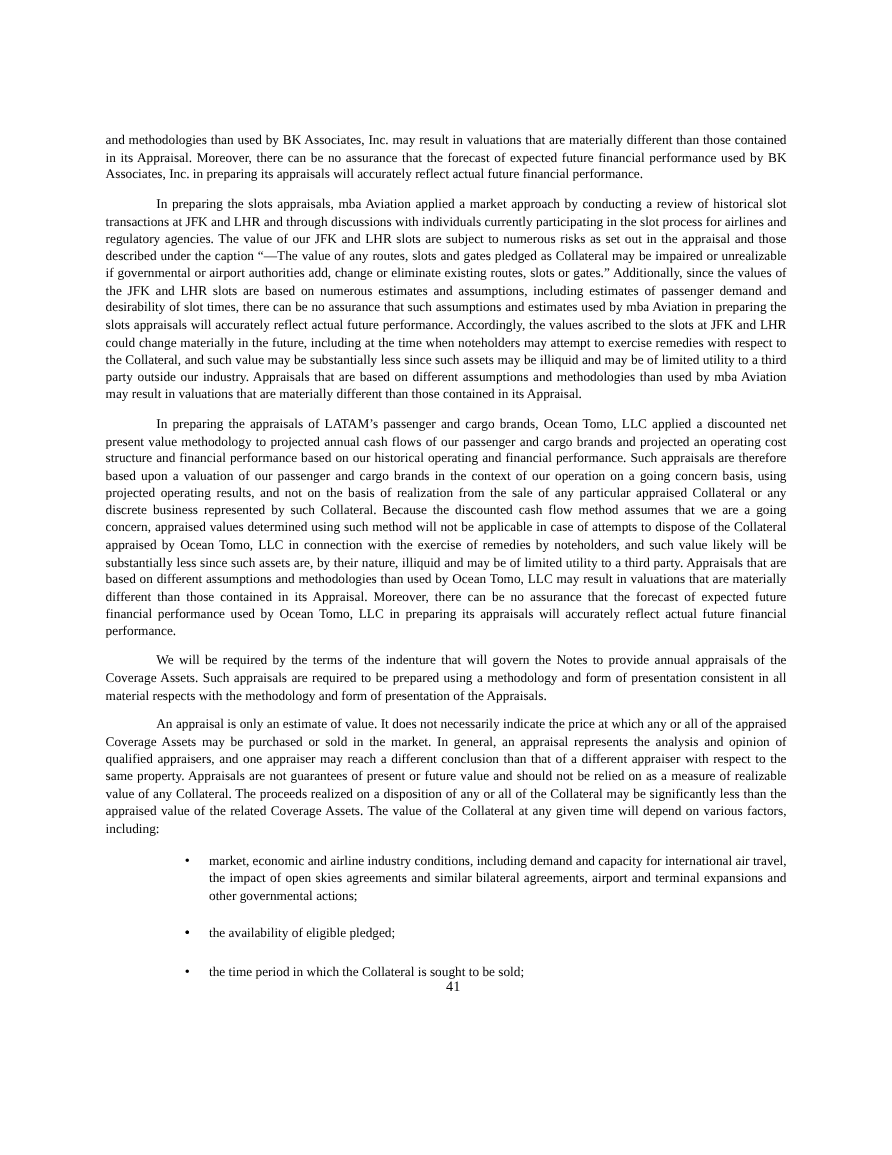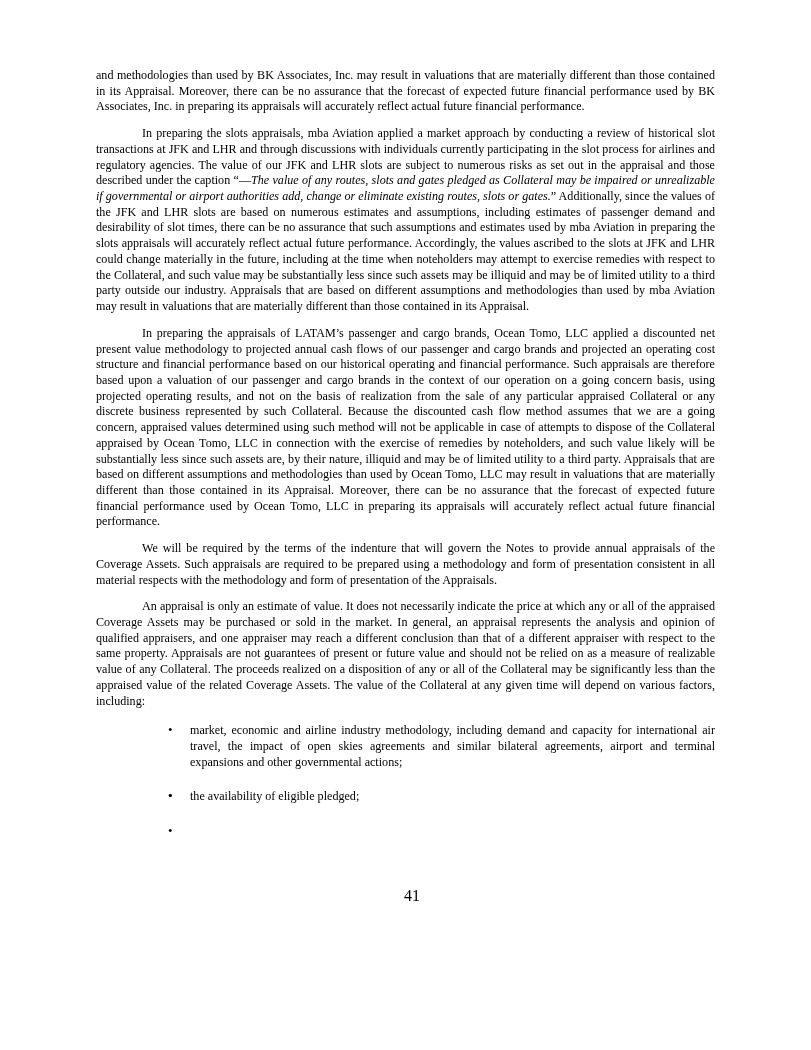--- a/index.html
+++ b/index.html
@@ -11,37 +11,36 @@
     width: 811px;
     height: 1050px;
     font-family: "Liberation Serif", serif;
     color: #000000;
   }
   .page {
     position: relative;
     width: 811px;
     height: 932px;
     box-sizing: border-box;
-    padding: 68px 96px 30px 96px;
+    padding: 120px 96px 30px 96px;
   }
   .doc-body {
     font-size: 12.1px;
     line-height: 1.30;
     text-align: justify;
   }
   p.para {
     margin: 0 0 11px 0;
     text-indent: 46px;
     text-align: justify;
   }
   p.para.noindent {
     text-indent: 0;
   }
   .italic {
-    font-style: italic;
   }
   ul.bullets {
     list-style: none;
     margin: 14px 0 0 0;
     padding: 0;
   }
   ul.bullets li {
     position: relative;
     margin: 0 0 19px 0;
     padding-left: 94px;
@@ -53,42 +52,42 @@
     left: 72px;
     top: -1px;
     font-size: 13px;
   }
   .page-number {
     position: absolute;
     left: 13px;
     right: 0;
     bottom: 27px;
     text-align: center;
-    font-size: 16px;
+    font-size: 13px;
   }
 </style>
 </head>
 <body>
 
 <div class="page">
   <div class="doc-body">
 
     <p class="para noindent"><span>and methodologies than used by BK Associates, Inc. may result in valuations that are materially different than those contained in its Appraisal. Moreover, there can be no assurance that the forecast of expected future financial performance used by BK Associates, Inc. in preparing its appraisals will accurately reflect actual future financial performance.</span></p>
 
     <p class="para"><span>In preparing the slots appraisals, mba Aviation applied a market approach by conducting a review of historical slot transactions at JFK and LHR and through discussions with individuals currently participating in the slot process for airlines and regulatory agencies. The value of our JFK and LHR slots are subject to numerous risks as set out in the appraisal and those described under the caption “—</span><span class="italic">The value of any routes, slots and gates pledged as Collateral may be impaired or unrealizable if governmental or airport authorities add, change or eliminate existing routes, slots or gates.</span><span>”  Additionally, since the values of the JFK and LHR slots are based on numerous estimates and assumptions, including estimates of passenger demand and desirability of slot times, there can be no assurance that such assumptions and estimates used by mba Aviation in preparing the slots appraisals will accurately reflect actual future performance. Accordingly, the values ascribed to the slots at JFK and LHR could change materially in the future, including at the time when noteholders may attempt to exercise remedies with respect to the Collateral, and such value may be substantially less since such assets may be illiquid and may be of limited utility to a third party outside our industry. Appraisals that are based on different assumptions and methodologies than used by mba Aviation may result in valuations that are materially different than those contained in its Appraisal.</span></p>
 
     <p class="para"><span>In preparing the appraisals of LATAM’s passenger and cargo brands, Ocean Tomo, LLC applied a discounted net present value methodology to projected annual cash flows of our passenger and cargo brands and projected an operating cost structure and financial performance based on our historical operating and financial performance. Such appraisals are therefore based upon a valuation of our passenger and cargo brands in the context of our operation on a going concern basis, using projected operating results, and not on the basis of realization from the sale of any particular appraised Collateral or any discrete business represented by such Collateral. Because the discounted cash flow method assumes that we are a going concern, appraised values determined using such method will not be applicable in case of attempts to dispose of the Collateral appraised by Ocean Tomo, LLC in connection with the exercise of remedies by noteholders, and such value likely will be substantially less since such assets are, by their nature, illiquid and may be of limited utility to a third party.  Appraisals that are based on different assumptions and methodologies than used by Ocean Tomo, LLC may result in valuations that are materially different than those contained in its Appraisal. Moreover, there can be no assurance that the forecast of expected future financial performance used by Ocean Tomo, LLC in preparing its appraisals will accurately reflect actual future financial performance.</span></p>
 
     <p class="para"><span>We will be required by the terms of the indenture that will govern the Notes to provide annual appraisals of the Coverage Assets. Such appraisals are required to be prepared using a methodology and form of presentation consistent in all material respects with the methodology and form of presentation of the Appraisals.</span></p>
 
     <p class="para"><span>An appraisal is only an estimate of value. It does not necessarily indicate the price at which any or all of the appraised Coverage Assets may be purchased or sold in the market. In general, an appraisal represents the analysis and opinion of qualified appraisers, and one appraiser may reach a different conclusion than that of a different appraiser with respect to the same property.  Appraisals are not guarantees of present or future value and should not be relied on as a measure of realizable value of any Collateral. The proceeds realized on a disposition of any or all of the Collateral may be significantly less than the appraised value of the related Coverage Assets. The value of the Collateral at any given time will depend on various factors, including:</span></p>
 
     <ul class="bullets">
-      <li><span class="bullet-mark">•</span><span>market, economic and airline industry methodology, including demand and capacity for international air travel, the impact of open skies agreements and similar bilateral agreements, airport and terminal expansions and other governmental actions;</span></li>
+      <li><span class="bullet-mark">•</span><span>market, economic and airline industry conditions, including demand and capacity for international air travel, the impact of open skies agreements and similar bilateral agreements, airport and terminal expansions and other governmental actions;</span></li>
       <li><span class="bullet-mark">•</span></li>
       <li><span class="bullet-mark">•</span><span>the availability of eligible pledged;</span></li>
-      <li><span class="bullet-mark">•</span></li>
+      <li><span class="bullet-mark">•</span><span>the time period in which the Collateral is sought to be sold;</span></li>
     </ul>
 
   </div>
 
   <div class="page-number">41</div>
 </div>
 
 </body></html>

